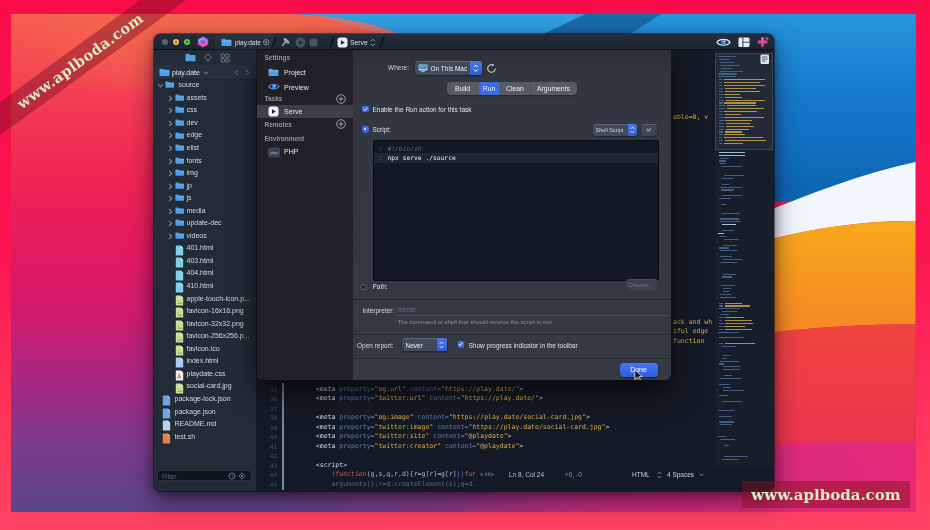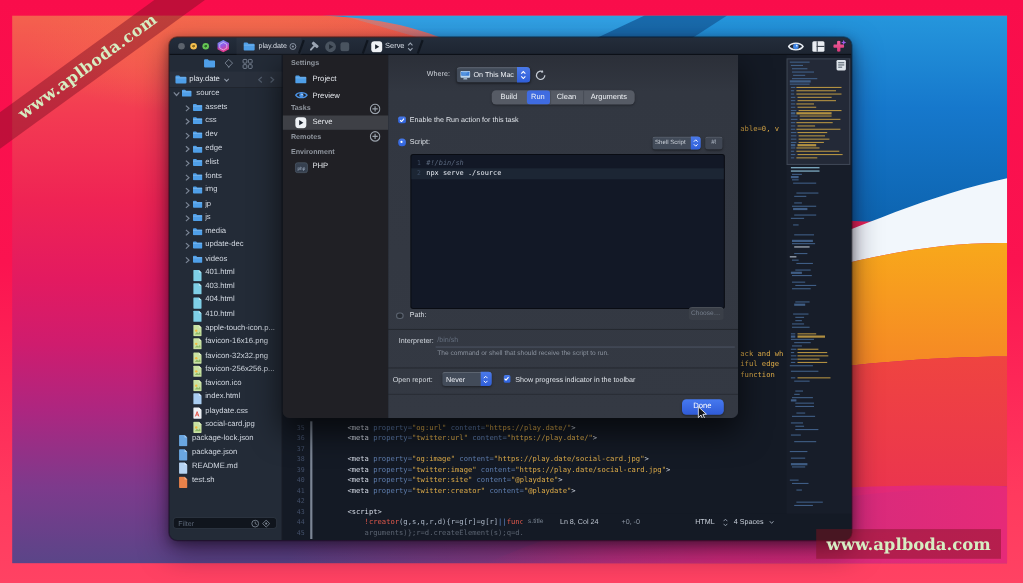--- a/index.html
+++ b/index.html
@@ -599,21 +599,21 @@
           <div class="ln" style="top:372.5px;">39</div>
           <div class="cl " style="top:372.5px;"><span class="tag">        &lt;meta </span><span class="attr">property=</span><span class="str">"twitter:image"</span><span class="attr"> content=</span><span class="str">"https://play.date/social-card.jpg"</span><span class="tag">&gt;</span></div>
           <div class="ln" style="top:382px;">40</div>
           <div class="cl " style="top:382px;"><span class="tag">        &lt;meta </span><span class="attr">property=</span><span class="str">"twitter:site"</span><span class="attr"> content=</span><span class="str">"@playdate"</span><span class="tag">&gt;</span></div>
           <div class="ln" style="top:391.5px;">41</div>
           <div class="cl " style="top:391.5px;"><span class="tag">        &lt;meta </span><span class="attr">property=</span><span class="str">"twitter:creator"</span><span class="attr"> content=</span><span class="str">"@playdate"</span><span class="tag">&gt;</span></div>
           <div class="ln" style="top:401px;">42</div>
           <div class="ln" style="top:410.5px;">43</div>
           <div class="cl " style="top:410.5px;"><span class="tag">        &lt;script&gt;</span></div>
           <div class="ln" style="top:420px;">44</div>
-          <div class="cl " style="top:420px;"><span class="kw">            !creator</span><span class="pun">(g,s,q,r,d){r=g[r]=g[r]</span><span class="op">||</span><span class="kw">function</span><span class="pun">(){(r.q=r.q</span><span class="op">||</span><span class="pun">[</span></div>
+          <div class="cl " style="top:420px;"><span class="kw">            !function</span><span class="pun">(g,s,q,r,d){r=g[r]=g[r]</span><span class="op">||</span><span class="kw">function</span><span class="pun">(){(r.q=r.q</span><span class="op">||</span><span class="pun">[</span></div>
           <div class="ln" style="top:429.5px;">45</div>
           <div class="cl faint" style="top:429.5px;"><span class="pun">            arguments)};r=d.createElement(s);q=d.getElementsByTagName(s)[0];</span></div>
         </div>
       <div id="lightstrip"></div>
       <div class="frag" style="top:62.5px;">able=0, v</div>
       <div class="frag" style="top:267.5px;">ack and wh</div>
       <div class="frag" style="top:277px;">iful edge</div>
       <div class="frag" style="top:286.5px;">function</div>
       <div id="minimap">
         <div id="mmview"></div>

